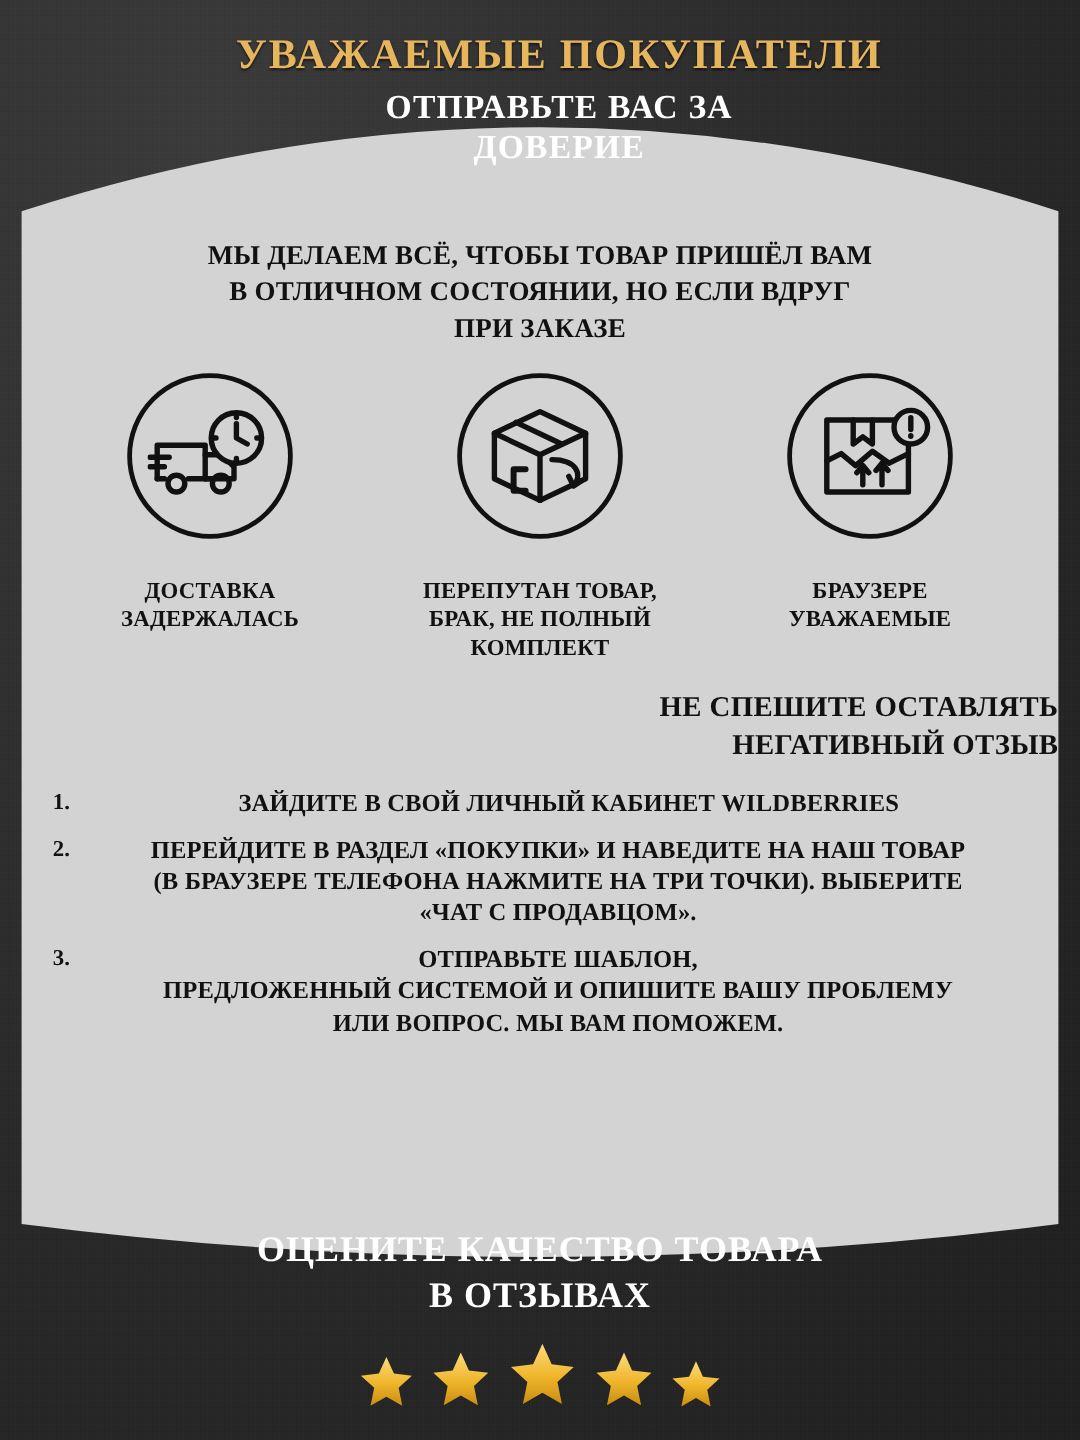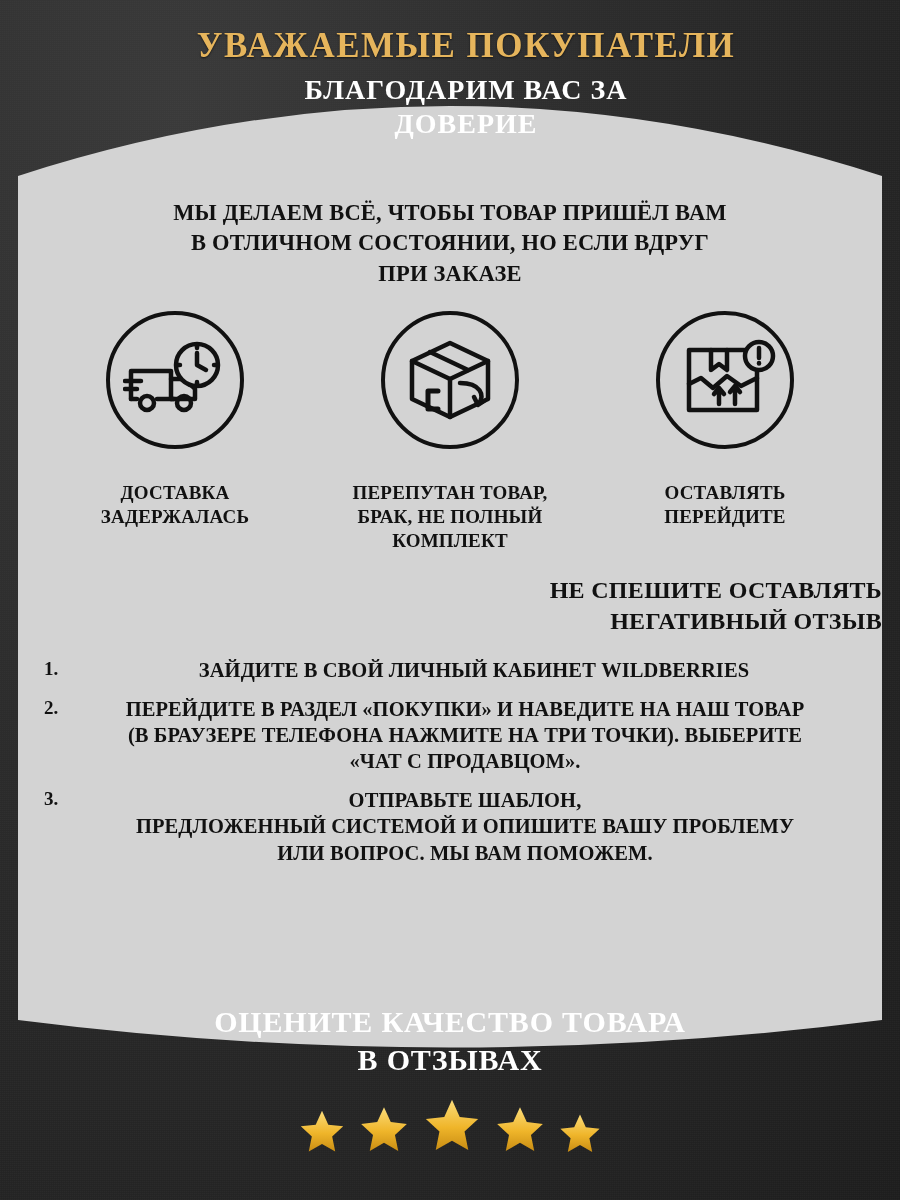--- a/index.html
+++ b/index.html
@@ -99,21 +99,21 @@
     font-size:19px; font-weight:bold;
   }
   ol.steps li .ind { display:block;text-align:center; }
 
   
   .footer {
     position:absolute; bottom:0; left:0; width:900px; height:215px;
     z-index:6; text-align:center;
   }
   .footer .f1 {
-    margin-top:18px;
+    margin-top:38px;
     font-size:30px; font-weight:bold; color:#fff; line-height:1.25;
     letter-spacing:.8px;
   }
   .stars {
     margin-top:16px;
     display:flex; justify-content:center; align-items:flex-end; gap:6px;
   }
   .star { display:block; }
 </style>
 </head>
@@ -122,21 +122,21 @@
 <div class="page">
   <div class="noise"></div>
 
   <svg class="panel-shape" width="900" height="1200" viewBox="0 0 900 1200" style="position:absolute;inset:0;z-index:2">
     <path d="M18 1020 L18 176 Q450 36 882 176 L882 1020 Q450 1075 18 1020 Z" fill="#d3d3d3"></path>
   </svg>
 
   <div class="header">
     <div class="t1">УВАЖАЕМЫЕ ПОКУПАТЕЛИ</div>
     <div class="t2">
-      <span>БЛАГОДАРИМ ВАС ЗА</span><br>
+      <span>ОТПРАВЬТЕ ВАС ЗА</span><br>
       <span>ДОВЕРИЕ</span>
     </div>
   </div>
 
   <div class="content">
 
     <div class="lead">
       <span>МЫ ДЕЛАЕМ ВСЁ, ЧТОБЫ ТОВАР ПРИШЁЛ ВАМ</span><br>
       <span>В ОТЛИЧНОМ СОСТОЯНИИ, НО ЕСЛИ ВДРУГ</span><br>
       <span>ПРИ ЗАКАЗЕ</span>
@@ -189,22 +189,22 @@
             <path d="M16 50 L28 44 L40 54 L54 42 L68 52 L84 44"></path>
             <path d="M38 16 L38 36 L46 30 L54 36 L54 16"></path>
             <path d="M46 70 L46 54 M46 54 L41 60 M46 54 L51 60"></path>
             <path d="M62 70 L62 52 M62 52 L57 58 M62 52 L67 58"></path>
             <circle cx="86" cy="22" r="14" fill="#d3d3d3"></circle>
             <path d="M86 14 L86 24"></path>
             <path d="M86 29 L86 29.5"></path>
           </svg>
         </div>
         <div class="icon-label">
-          <span>ОСТАВЛЯТЬ</span><br>
-          <span>ПЕРЕЙДИТЕ</span>
+          <span>БРАУЗЕРЕ</span><br>
+          <span>УВАЖАЕМЫЕ</span>
         </div>
       </div>
 
     </div>
 
     <div class="notice">
       <span>НЕ СПЕШИТЕ ОСТАВЛЯТЬ</span><br>
       <span>НЕГАТИВНЫЙ ОТЗЫВ</span>
     </div>
 

